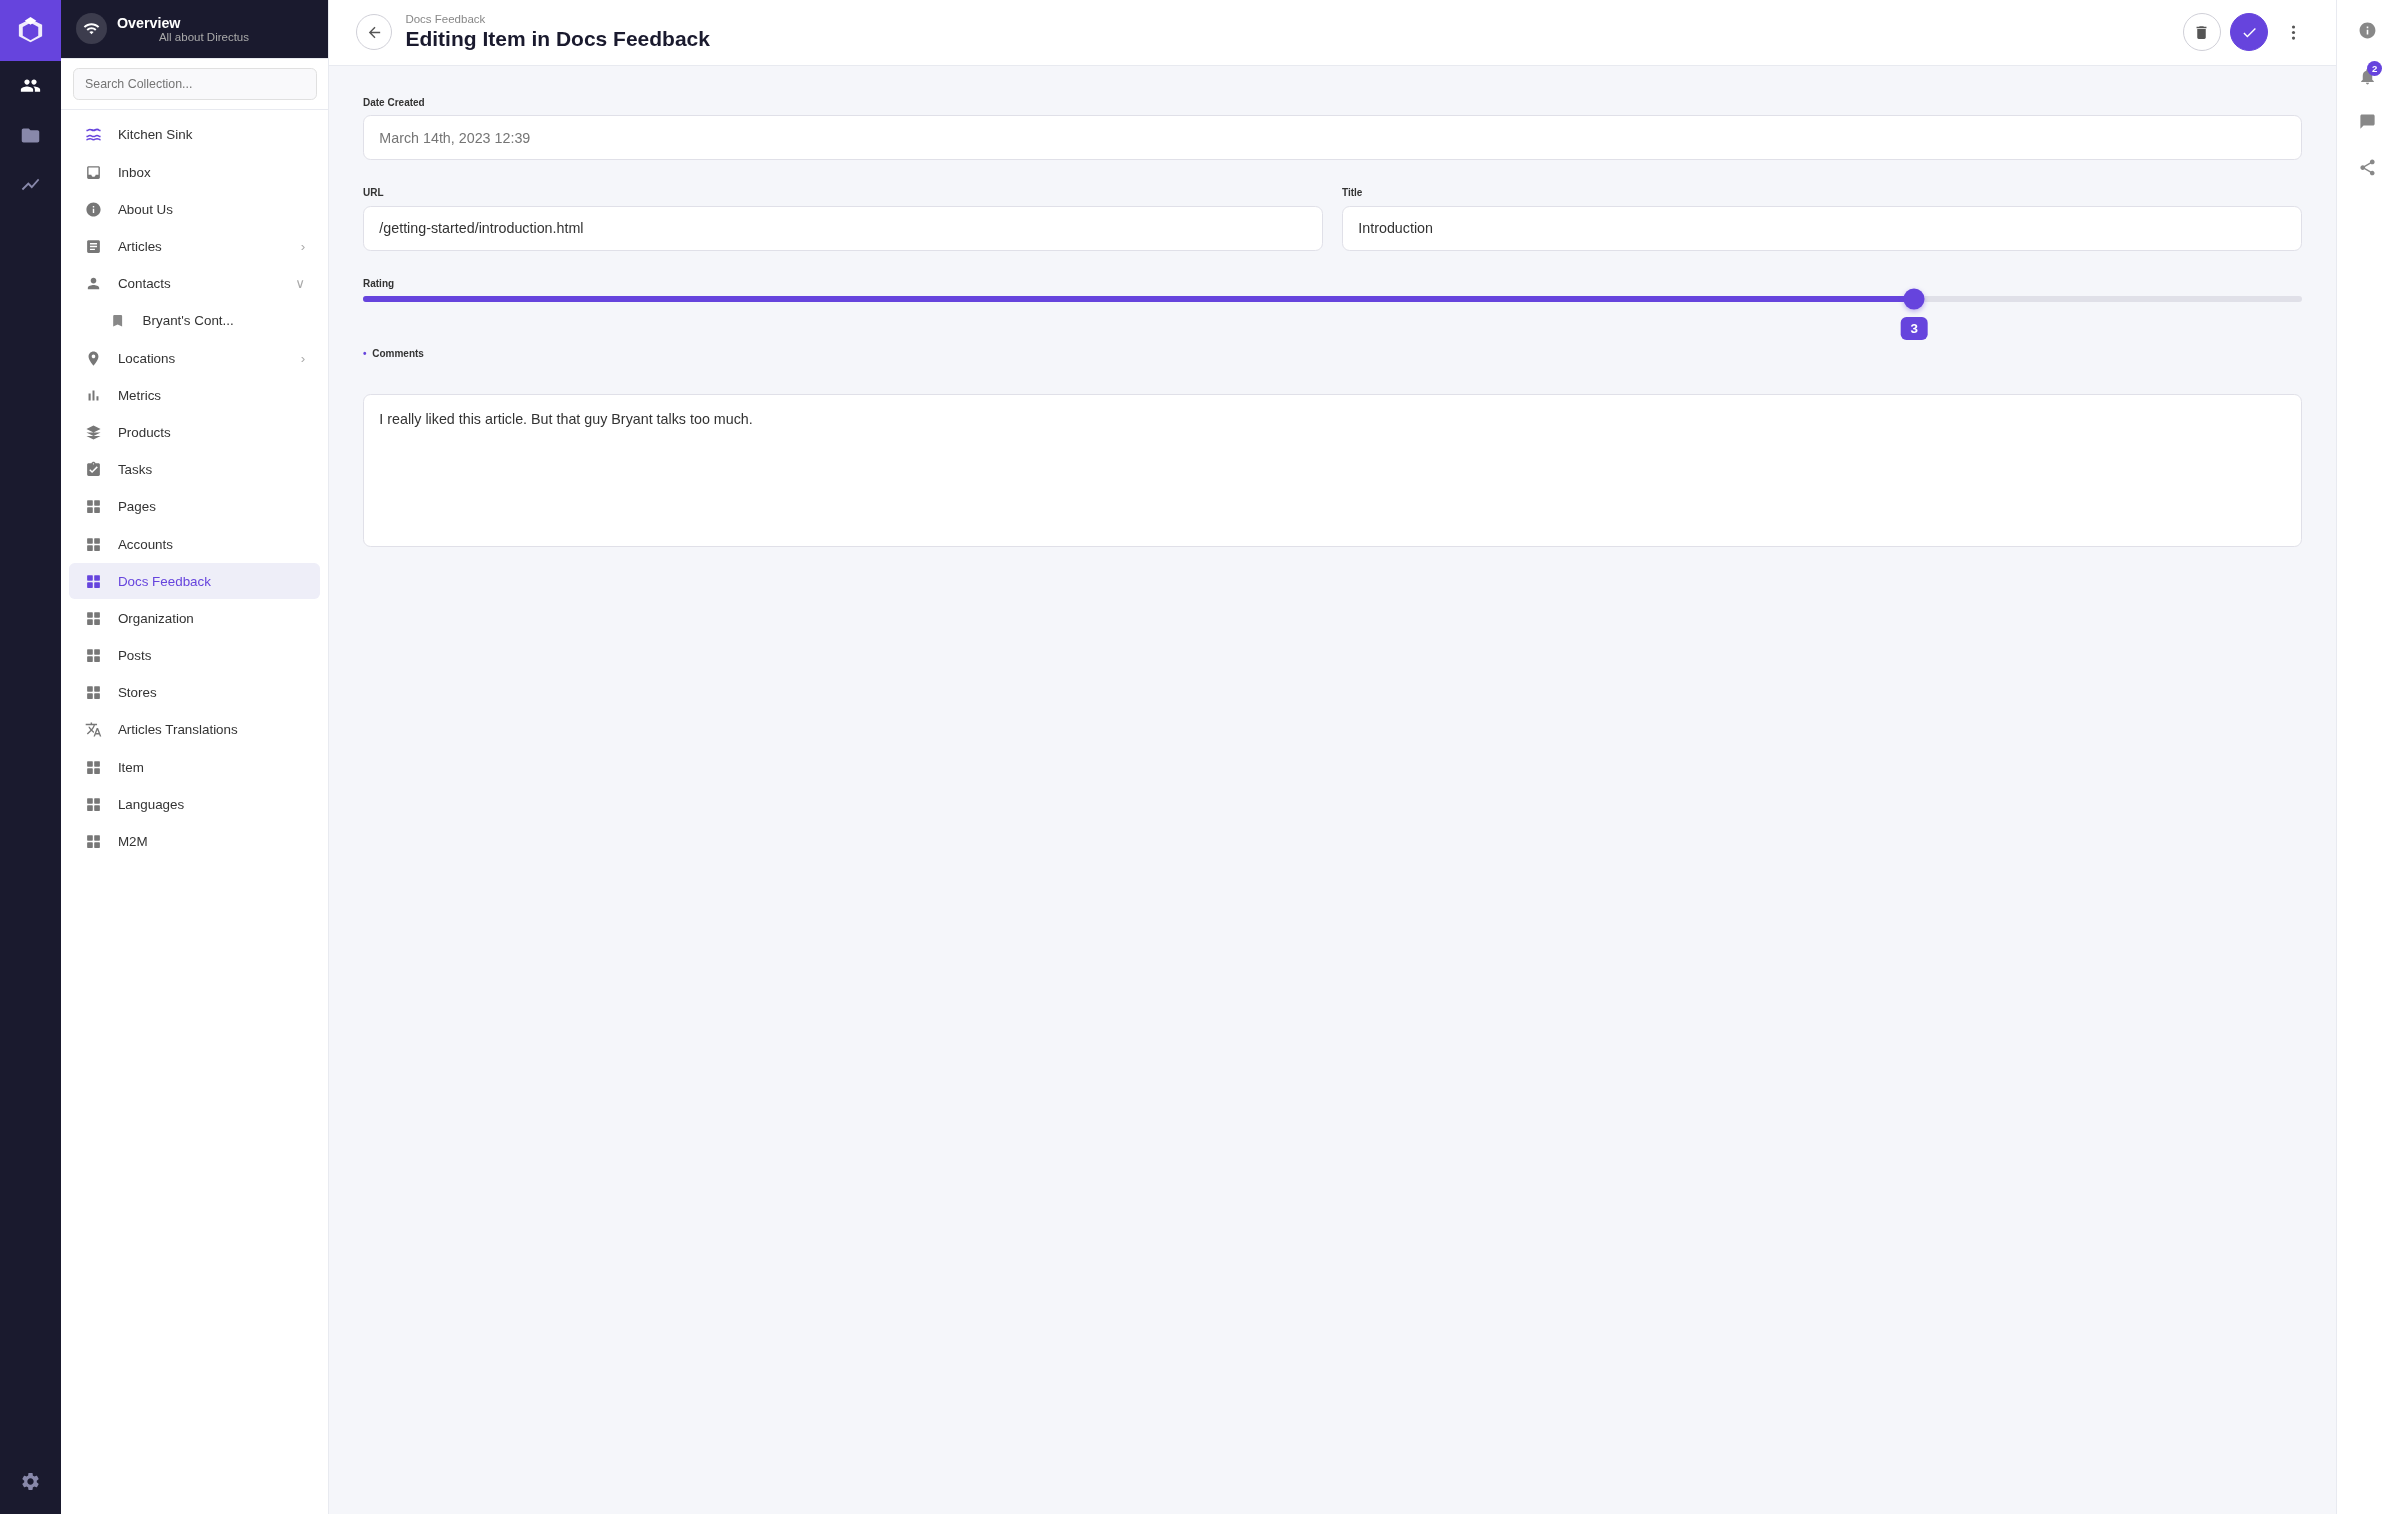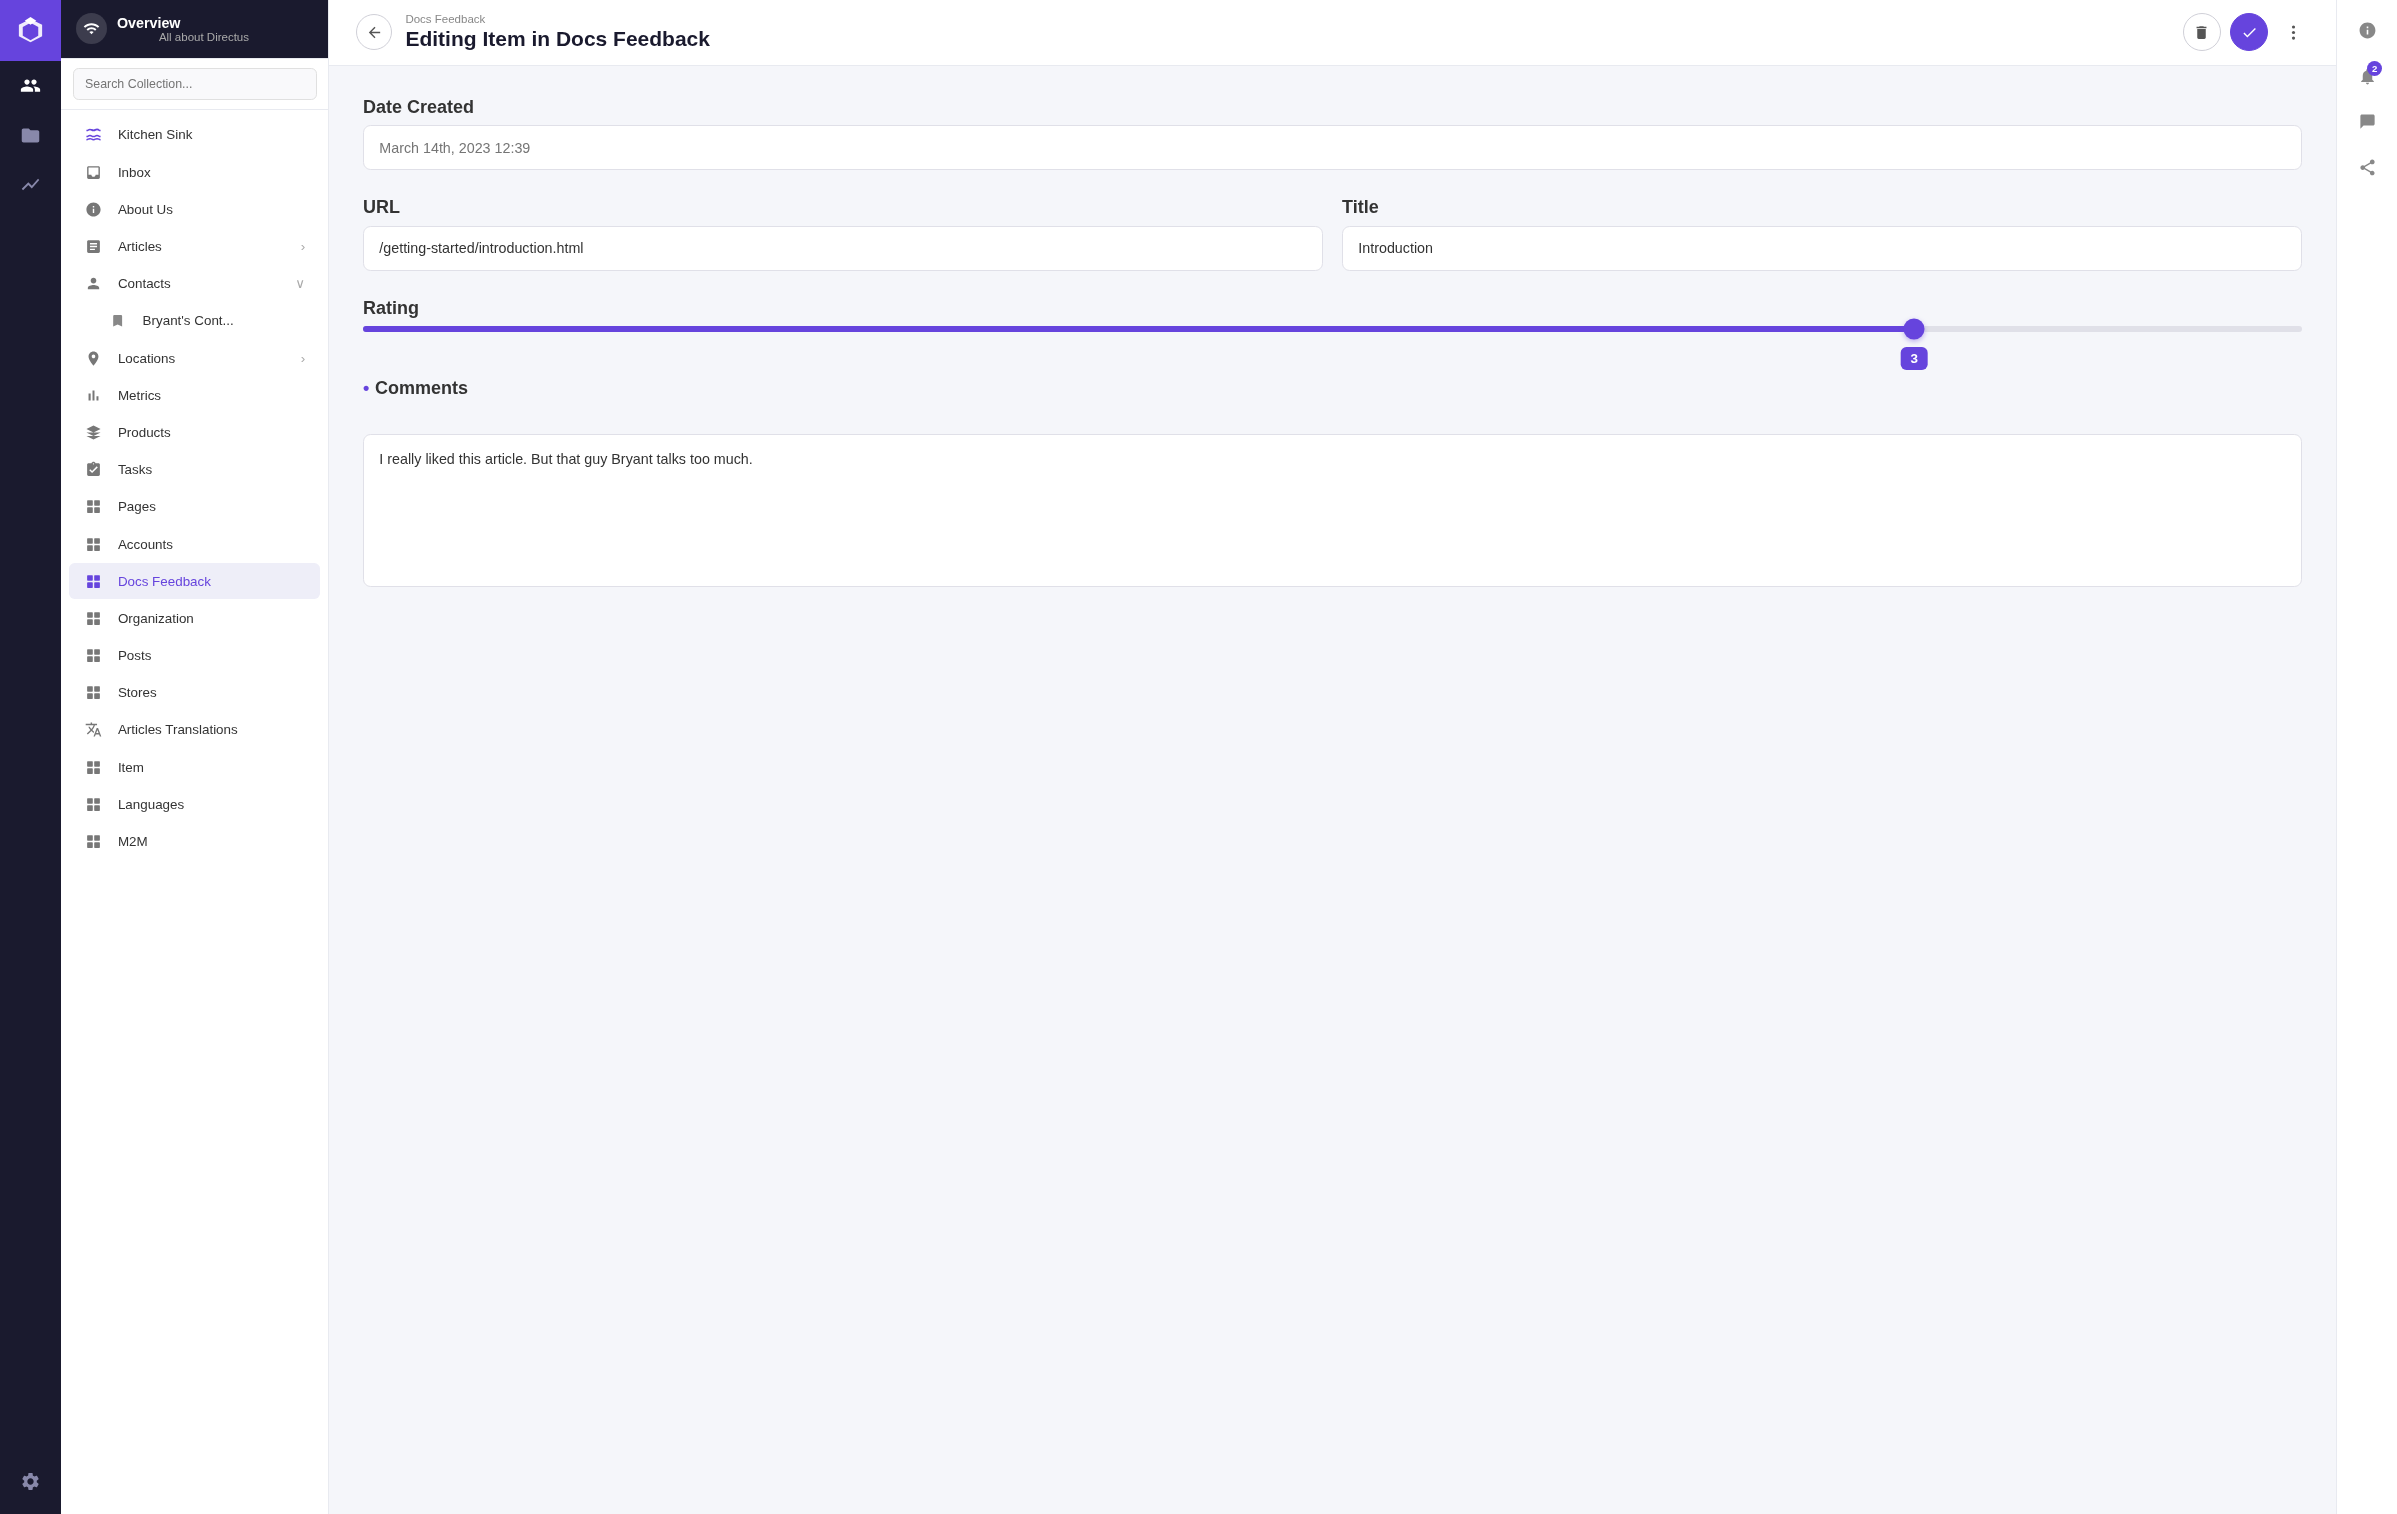--- a/index.html
+++ b/index.html
@@ -147,21 +147,21 @@
     .action-btn.primary { background: #6644dd; border-color: #6644dd; color: white; }
     .action-btn-more { width: 31px; height: 31px; display: flex; align-items: center; justify-content: center; cursor: pointer; color: #555; }
 
     
     .content-area {
       flex: 1;
       overflow-y: auto;
       padding: 31px 34px;
     }
     .field-group { margin-bottom: 27px; }
-    .field-label { font-size: 18px; font-weight: 600; color: #333; margin-bottom: 7.6px; display: flex; align-items: center; gap: 3.8px; }
+    .field-label { font-size: 10px; font-weight: 600; color: #333; margin-bottom: 7.6px; display: flex; align-items: center; gap: 3.8px; }
     .field-label.required::before { content: '•'; color: #6644dd; margin-right: 1.9px; }
     .field-input {
       width: 100%;
       padding: 13.4px 15.3px;
       border: 1.4px solid #e0e0e8;
       border-radius: 7.6px;
       font-size: 14.3px;
       color: #aaa;
       background: white;
       outline: none;

